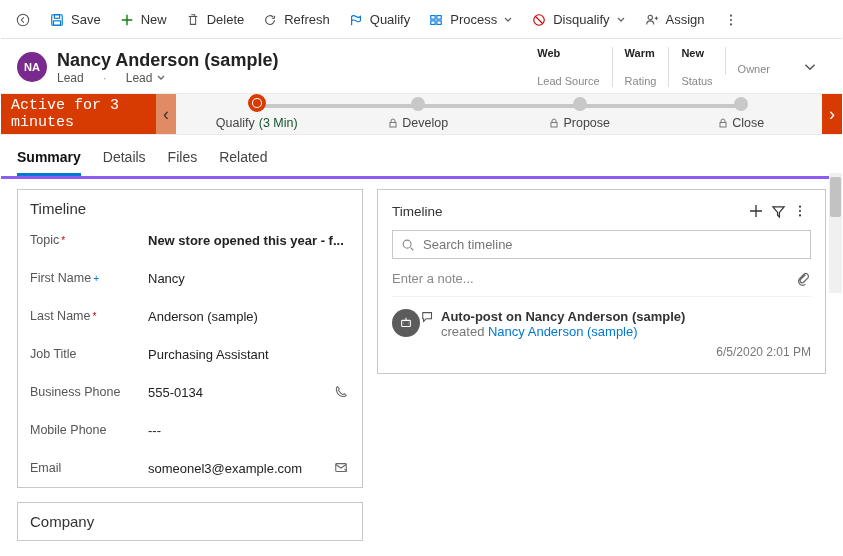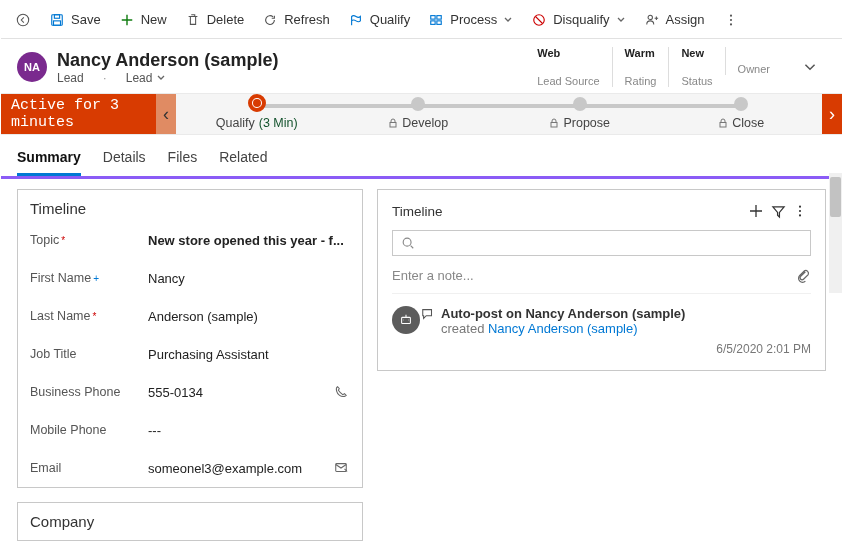--- a/index.html
+++ b/index.html
@@ -378,20 +378,21 @@
               </svg>
           </div>
         </div>
         <div class="search">
           <span>
             <svg viewBox="0 0 16 16" width="14" height="14" fill="none" stroke="#888" stroke-width="1.3">
                 <circle cx="7" cy="7" r="4.5"></circle>
                 <path d="M11 11 L14 14"></path>
               </svg>
           </span>
+          <input type="text" placeholder="Search timeline" style="">
         </div>
         <div class="noterow">
           <span class="ph">Enter a note...</span>
           <span class="clip">
             <svg viewBox="0 0 16 16" width="15" height="15" fill="none" stroke="#666" stroke-width="1.3">
                 <path d="M10 4 L5 9 A2 2 0 0 0 8 12 L13 7 A3 3 0 0 0 9 3 L4 8 A4 4 0 0 0 10 14"></path>
               </svg>
           </span>
         </div>
         <div class="post">

